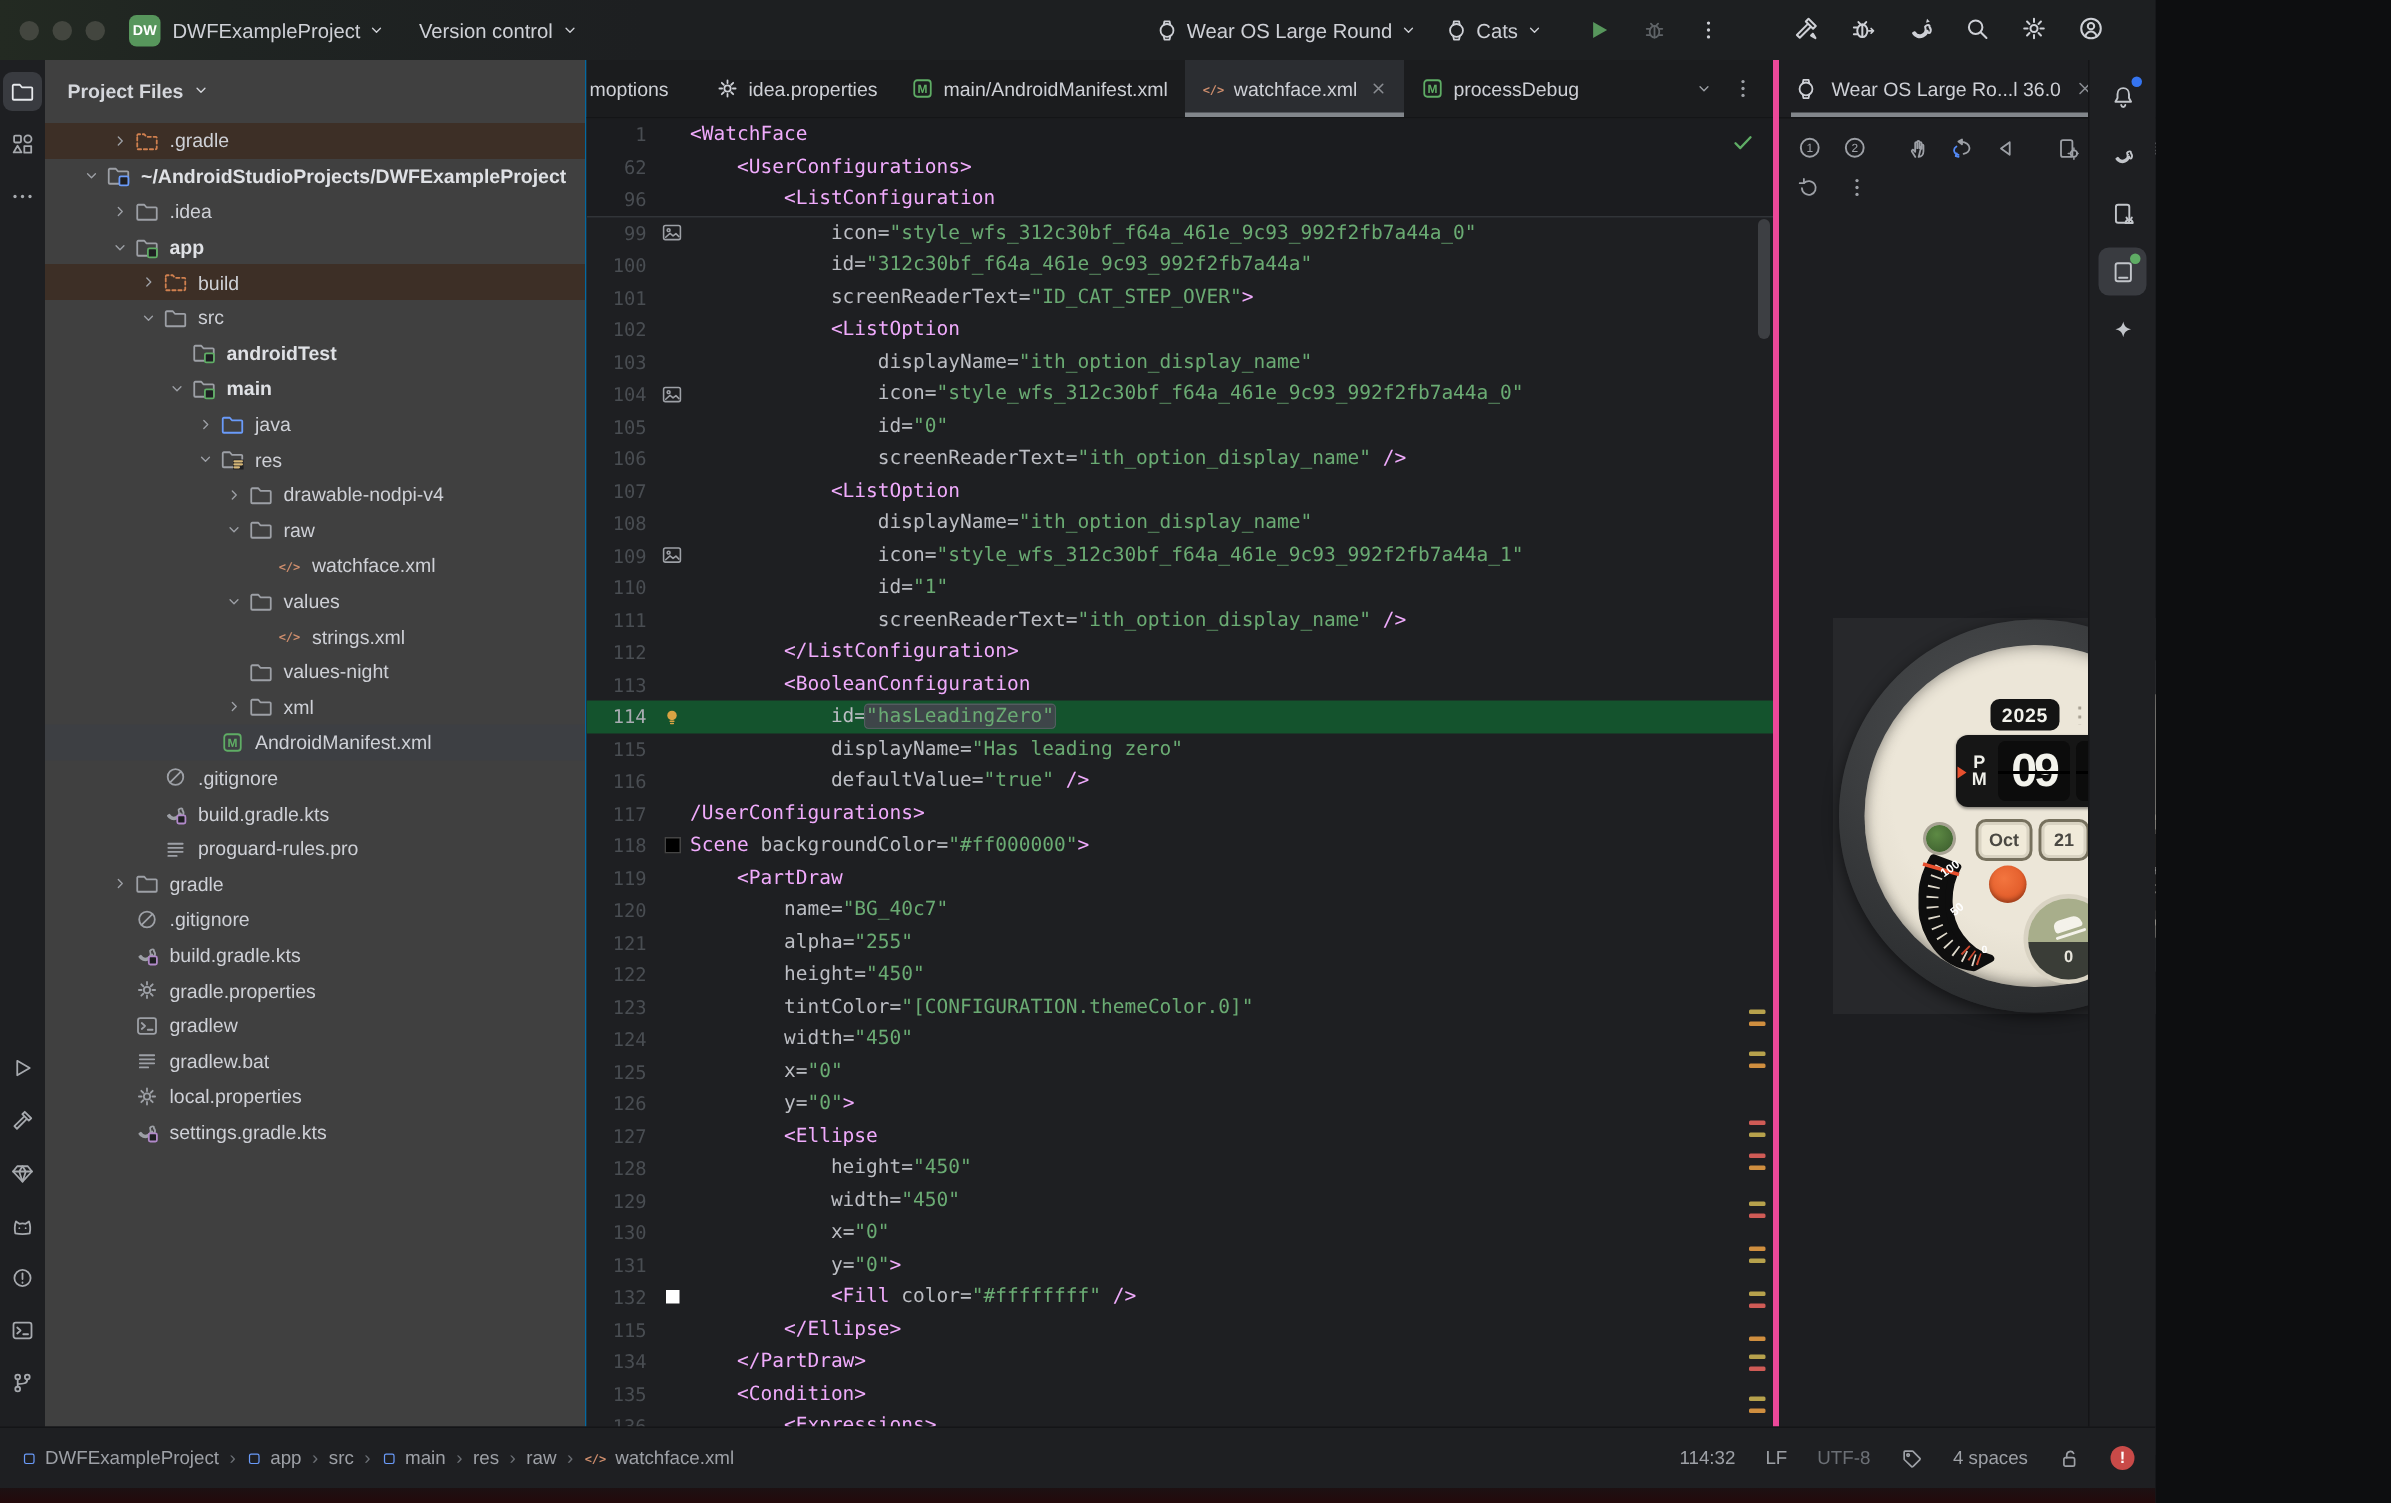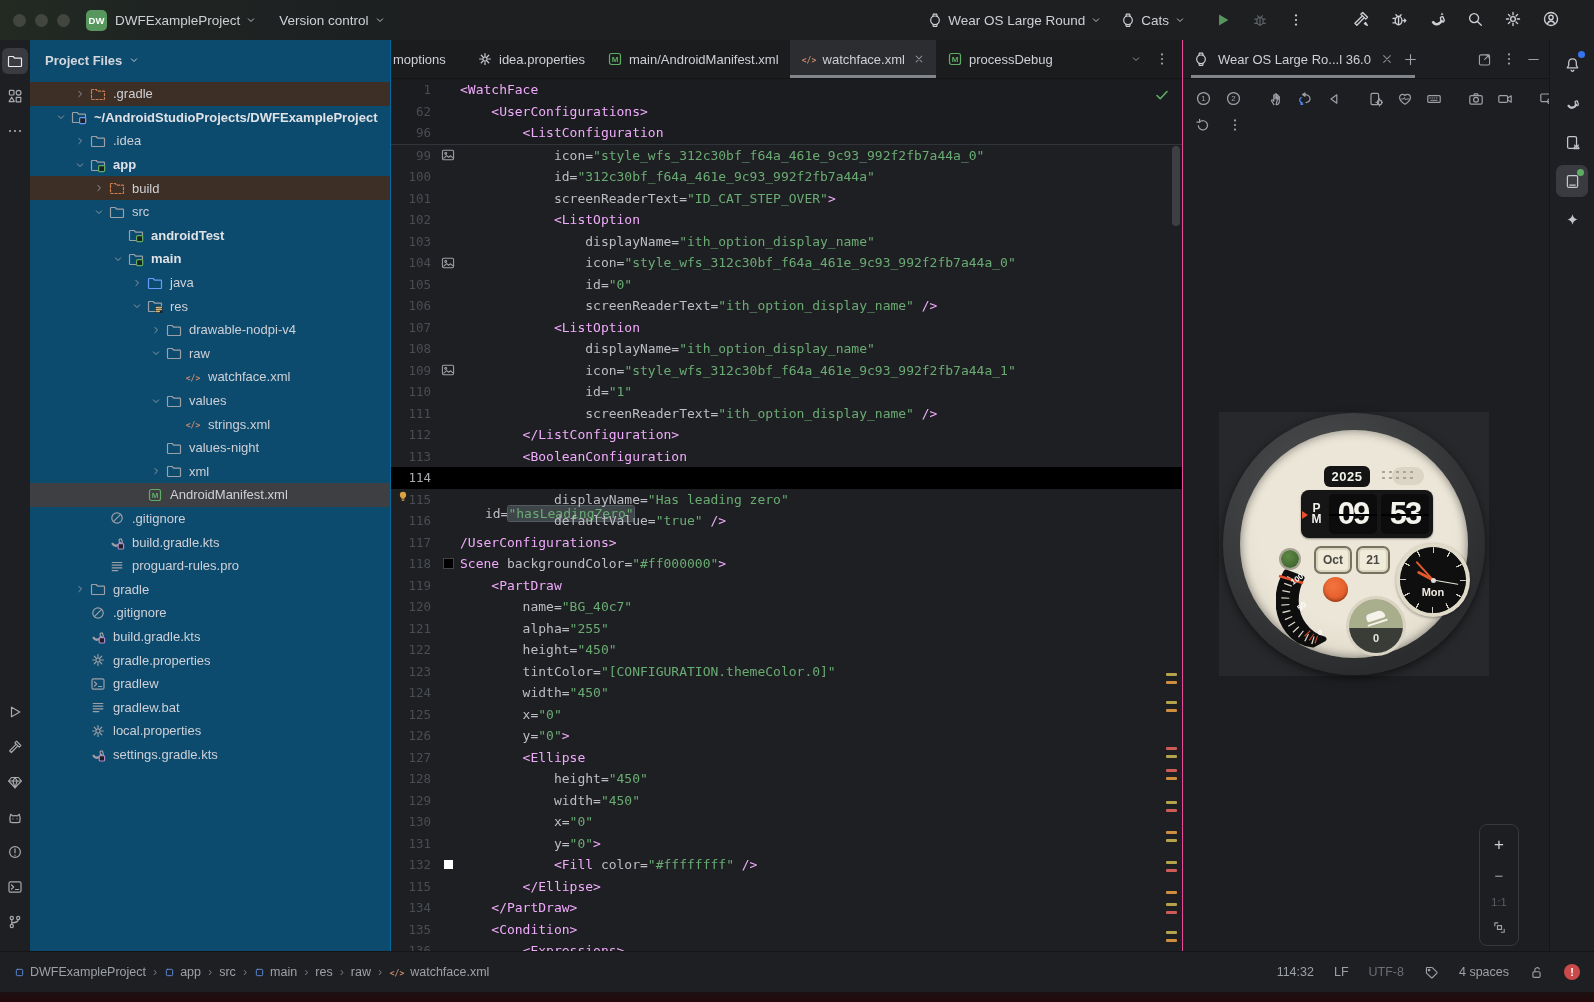--- a/index.html
+++ b/index.html
@@ -1,16 +1,16 @@
 <!DOCTYPE html>
 <html><head>
 <meta charset="utf-8">
 <style>
   html,body{margin:0;padding:0;background:#0d0e10;}
-  .app{position:relative;width:1594px;height:1002px;background:#1e1f22;overflow:hidden;
+  .app{position:relative;width:1437px;height:1002px;background:#1e1f22;overflow:hidden;
        font-family:"Liberation Sans",sans-serif;color:#ced0d6;font-size:13px;}
   .icn{display:inline-flex;align-items:center;justify-content:center;flex:none;}
   .icn svg{display:block;}
   
   .titlebar{position:absolute;left:0;top:0;right:0;height:40px;
     background:linear-gradient(to right,#232a22 0,#1f2422 150px,#1d1f21 430px,#1d1f21 100%);
     border-bottom:1px solid #141517;display:flex;align-items:center;}
   .lights{display:flex;gap:9px;margin:0 16px 0 13px;}
   .light{width:13px;height:13px;border-radius:50%;background:#43463f;}
   .proj-chip{width:21px;height:21px;border-radius:5px;background:#57965c;color:#fff;
@@ -21,21 +21,21 @@
   .tb-right .tb-item{margin-right:18px;}
   .tb-ico{margin:0 10px;color:#ced0d6;}
   .dim{color:#5f6367;}
   
   .left-strip{position:absolute;left:0;top:40px;width:30px;bottom:50px;background:#1e1f22;
     border-right:1px solid #141517;display:flex;flex-direction:column;align-items:center;padding:8px 0;}
   .strip-item{width:26px;height:26px;border-radius:6px;display:flex;align-items:center;justify-content:center;
     color:#a6a9ae;margin-bottom:9px;}
   .strip-item.sel{background:#393b40;color:#e8eaed;}
   .strip-spacer{flex:1;}
-  .project-panel{position:absolute;left:30px;top:40px;width:360px;bottom:50px;background:#0c4a6e;
+  .project-panel{position:absolute;left:30px;top:40px;width:360px;bottom:50px;background:#404040;
     border-right:1px solid #0369a1;overflow:hidden;}
   .pp-header{display:flex;align-items:center;gap:6px;height:40px;padding-left:15px;font-weight:bold;color:#d5d7dc;}
   .tree{margin-top:2px;}
   .tr{display:flex;align-items:center;height:23.6px;white-space:nowrap;}
   .tr .chev{width:18px;display:flex;justify-content:center;color:#9da0a6;}
   .tr .ticn{width:18px;margin-right:6px;display:flex;justify-content:center;}
   .tr.hl{background:#3d2f26;}
   .tr.sel{background:#3d3f43;}
   .tr .tlabel{color:#ced0d6;}
   .tr.bold .tlabel{font-weight:bold;color:#dfe1e5;}
@@ -47,33 +47,33 @@
   .tab .tclose{color:#8a8d92;margin-left:2px;}
   .tab.clipL{width:62px;overflow:hidden;padding-left:2px;}
   .tab.clipR{width:118px;overflow:hidden;padding-right:0;}
   .tabbar-end{margin-left:auto;display:flex;align-items:center;gap:12px;padding:0 12px;color:#9da0a6;}
   .editor{position:absolute;left:0;top:39px;right:0;bottom:0;background:#1e1f22;overflow:hidden;
     font-family:"DejaVu Sans Mono",monospace;font-size:13px;}
   .cl{display:flex;height:21.5px;line-height:21.5px;white-space:pre;position:relative;}
   .cl .num{width:40px;flex:none;text-align:right;color:#494d52;font-size:12.5px;padding-right:5px;}
   .cl .gi{width:24px;flex:none;display:flex;align-items:center;justify-content:center;}
   .cl .src{flex:1;}
-  .cl.cur{background:#000000;flex-direction:column;}
+  .cl.cur{background:#14532d;}
   .cl.cur .num{color:#a9acb2;}
   .sticky{background:#1b1c1f;border-bottom:1px solid #313438;}
   .tk-t{color:#f0abfc;} .tk-a{color:#bcbec4;} .tk-p{color:#bcbec4;} .tk-s{color:#6aab73;}
   .tk-sh{color:#6aab73;background:#3e4549;border-radius:2px;box-shadow:0 0 0 1px #545b60;}
   .swatch{width:9px;height:9px;display:inline-block;}
   .check{position:absolute;right:12px;top:8px;}
   .scroll-thumb{position:absolute;right:2px;top:67px;width:8px;height:80px;border-radius:4px;background:rgba(120,124,130,.35);}
   .stripe{position:absolute;right:4px;top:0;bottom:0;width:12px;}
   .smark{position:absolute;left:0;width:11px;height:3px;border-radius:1px;}
   
   .device-panel{position:absolute;left:1182px;top:40px;width:368px;bottom:32px;background:#1d1e21;
-    border-left:1px solid #ec4899;}
+    border-left:4px solid #ec4899;}
   .dp-tabrow{position:relative;height:38px;border-bottom:1px solid #141517;display:flex;align-items:center;
     padding:0 10px;gap:9px;color:#ced0d6;}
   .dp-underline{position:absolute;left:8px;bottom:0;width:224px;height:3px;background:#82868b;}
   .dp-grow{flex:1;}
   .dp-toolbar{display:flex;align-items:center;gap:13px;padding:11px 12px 3px 12px;color:#9da0a6;}
   .dp-toolbar2{display:flex;align-items:center;gap:16px;padding:7px 12px;color:#9da0a6;}
   .vsep{width:1px;height:16px;background:#35373b;}
   .watch-square{position:absolute;left:36px;top:372px;width:270px;height:264px;background:#27282b;}
   .zoom-box{position:absolute;left:296px;top:784px;width:38px;height:112px;border:1px solid #36383b;border-radius:8px;
     display:flex;flex-direction:column;align-items:center;justify-content:space-around;color:#ced0d6;padding:4px 0;}

